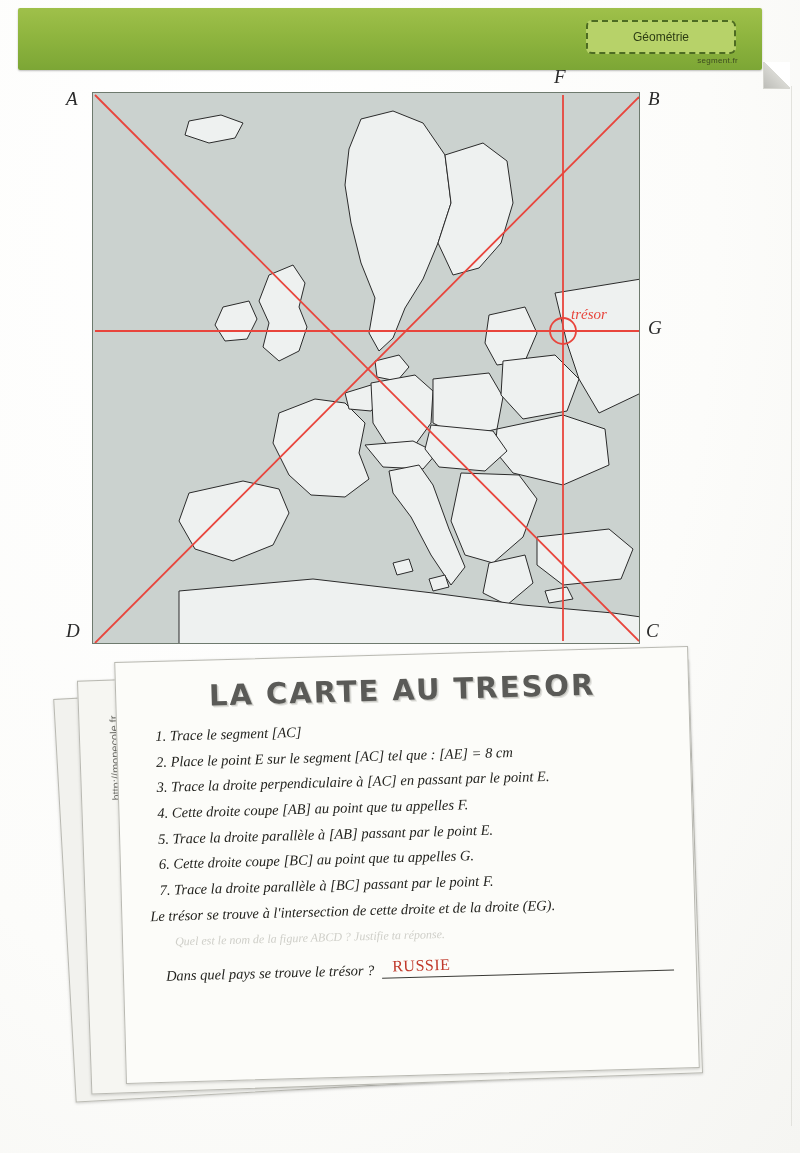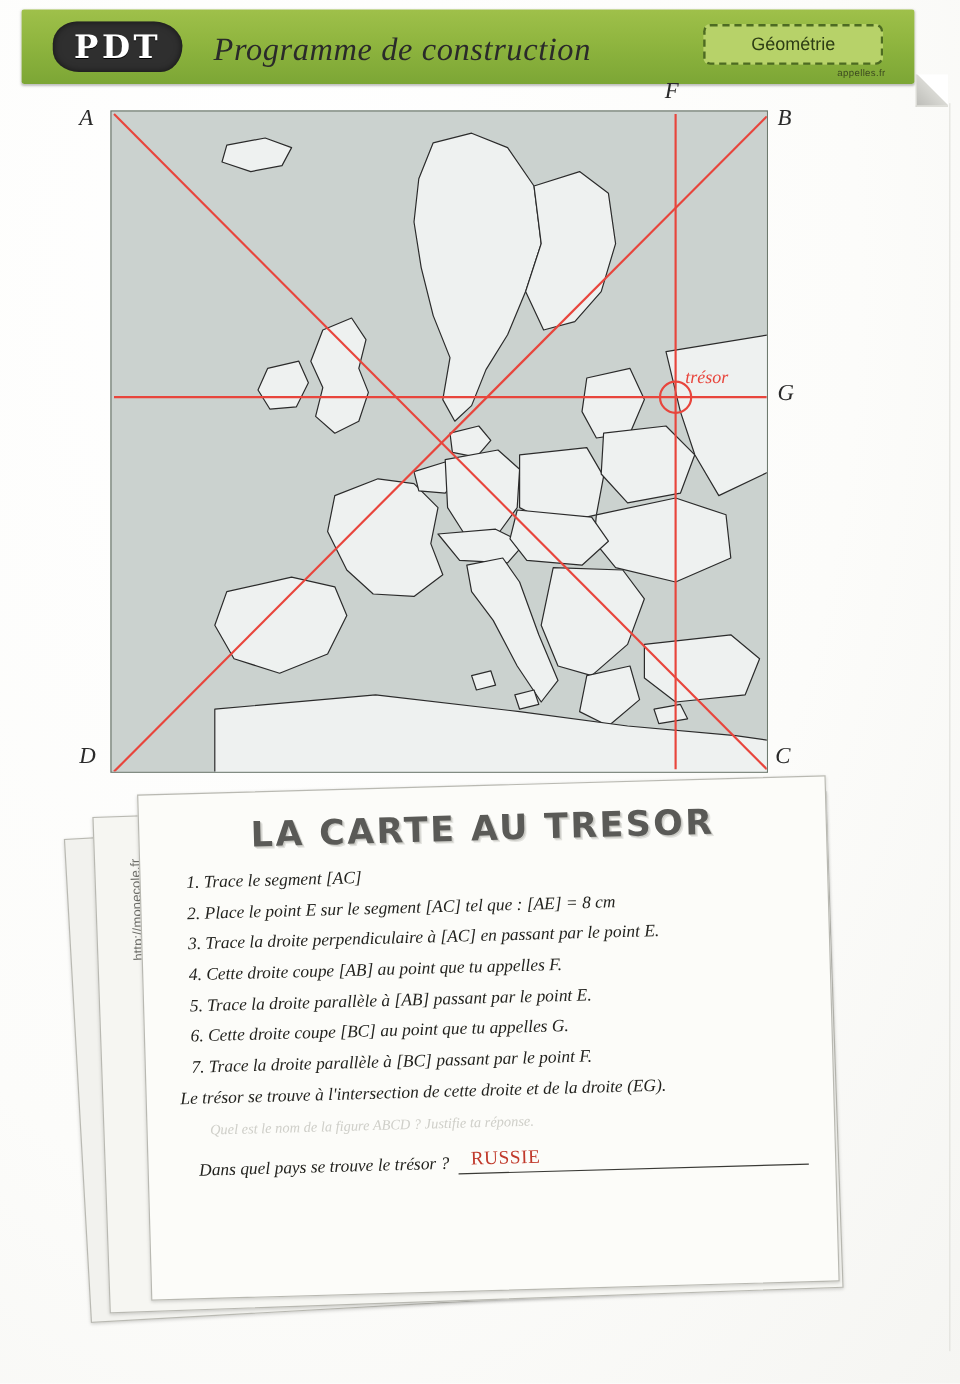--- a/index.html
+++ b/index.html
@@ -89,21 +89,21 @@
     right: 26px;
     top: 12px;
     min-width: 118px;
     height: 30px;
     padding: 0 14px;
     border: 2px dashed #4d6b22;
     border-radius: 6px;
     background: #b7d269;
     color: #2d3d14;
     font-family: "Liberation Sans", sans-serif;
-    font-size: 15px;
+    font-size: 12px;
     display: flex;
     align-items: center;
     justify-content: center;
   }
   #header-credit {
     position: absolute;
     right: 24px;
     top: 48px;
     font-family: "Liberation Sans", sans-serif;
     font-size: 8px;
@@ -273,26 +273,22 @@
     color: #dcdcd6;
     transform: rotate(-3deg);
   }
 </style>
 </head>
 <body>
 
 <div id="paper">
 
   <div id="header-band">
-    <div class="pdt-badge">
-      <span>PDT</span>
-    </div>
-    <div id="header-title">Programme de construction</div>
     <div id="header-chip">Géométrie</div>
-    <div id="header-credit">appelles.fr</div>
+    <div id="header-credit">segment.fr</div>
   </div>
 
   <div id="page-fold"></div>
   <div id="page-right-edge"></div>
 
   <div id="map-wrap">
     <div id="map-frame">
       <svg width="548" height="552" viewBox="0 0 548 552" xmlns="http://www.w3.org/2000/svg">
         <rect x="0" y="0" width="548" height="552" fill="#c9d0cd"></rect>
 

